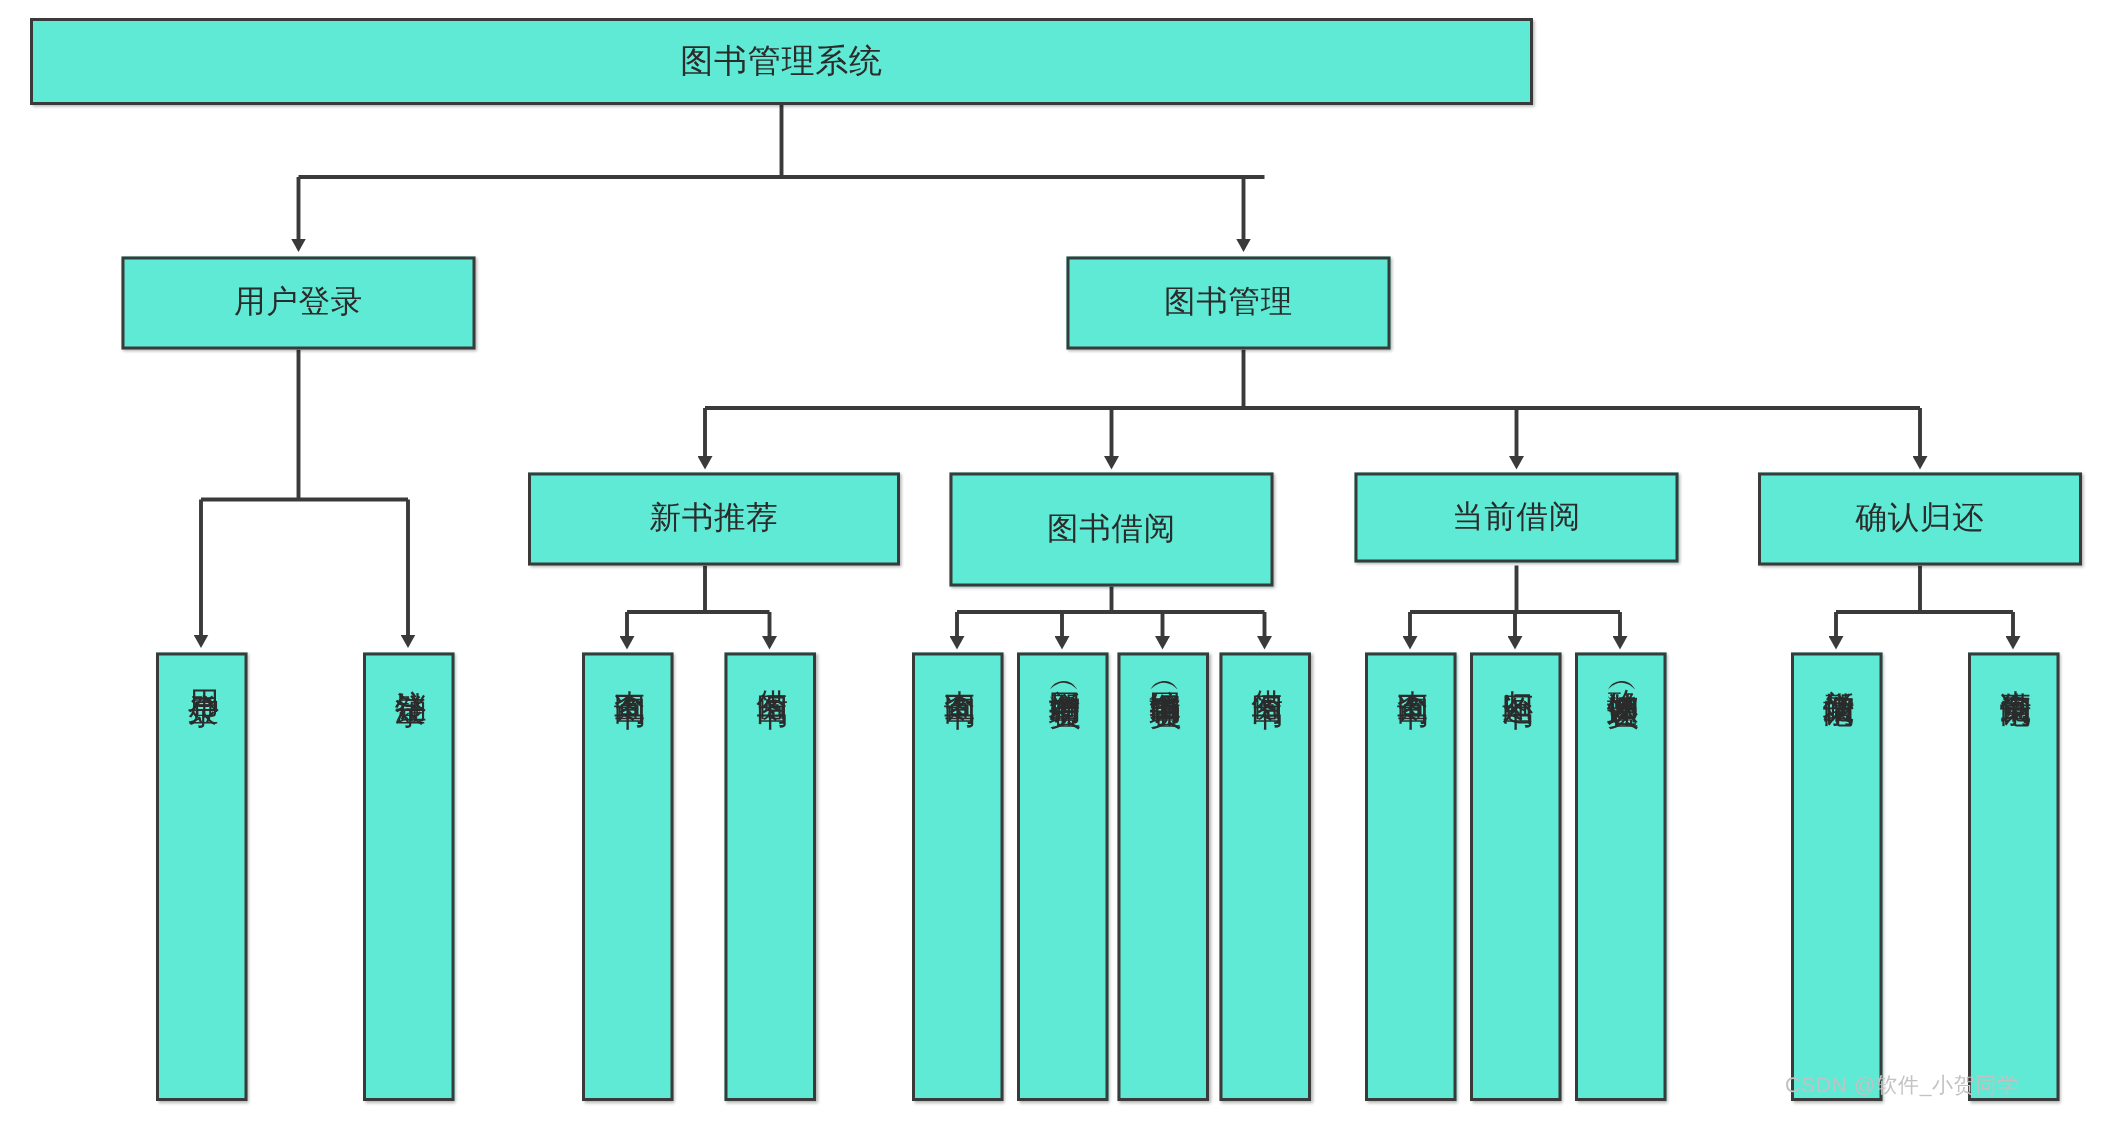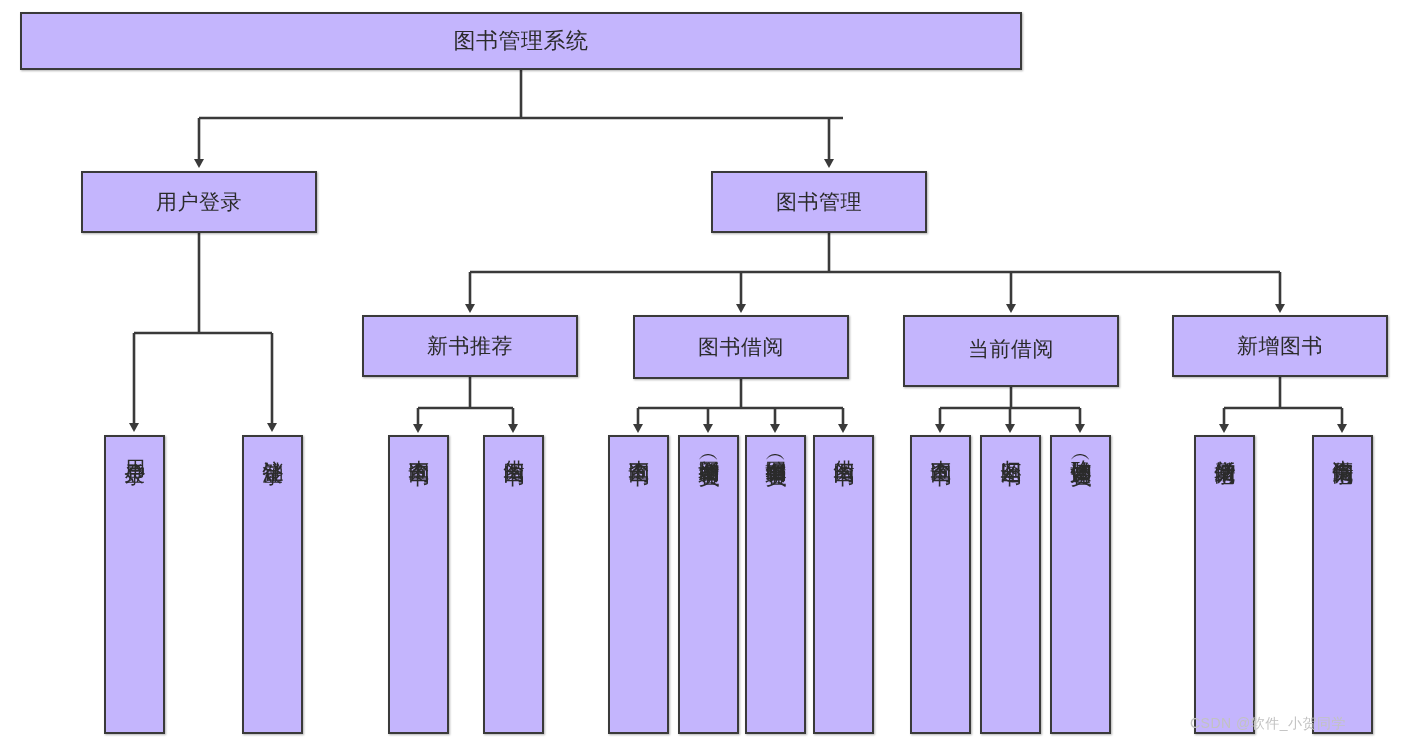--- a/index.html
+++ b/index.html
@@ -23,21 +23,21 @@
     position: absolute;
     left: 0;
     top: 0;
     width: 1405px;
     height: 747px;
     pointer-events: none;
   }
   .node {
     position: absolute;
     box-sizing: border-box;
-    background: #c4b5fd;
+    background: #5eead4;
     border: 2px solid #3a3a3a;
     display: flex;
     align-items: center;
     justify-content: center;
     box-shadow: 1px 1px 2px rgba(0,0,0,0.30);
     z-index: 2;
   }
   .node .label {
     color: #2b2b2b;
     font-size: 21px;
@@ -133,34 +133,34 @@
   </div>
 
   <div class="node mid" style="left:81px; top:171px; width:236px; height:62px;">
     <span class="label">用户登录</span>
   </div>
 
   <div class="node mid" style="left:711px; top:171px; width:216px; height:62px;">
     <span class="label">图书管理</span>
   </div>
 
-  <div class="node mid" style="left:362px; top:315px; width:216px; height:62px;">
+  <div class="node mid" style="left:352px; top:315px; width:248px; height:62px;">
     <span class="label">新书推荐</span>
   </div>
 
-  <div class="node mid" style="left:633px; top:315px; width:216px; height:64px;">
+  <div class="node mid" style="left:633px; top:315px; width:216px; height:76px;">
     <span class="label">图书借阅</span>
   </div>
 
-  <div class="node mid" style="left:903px; top:315px; width:216px; height:72px;font-family:Liberation Mono, monospace;">
+  <div class="node mid" style="left:903px; top:315px; width:216px; height:60px;">
     <span class="label">当前借阅</span>
   </div>
 
   <div class="node mid" style="left:1172px; top:315px; width:216px; height:62px;">
-    <span class="label">新增图书</span>
+    <span class="label">确认归还</span>
   </div>
 
   <div class="node leaf" style="left:104px; top:435px; width:61px; height:299px;">
     <span class="label">用户登录</span>
   </div>
 
   <div class="node leaf" style="left:242px; top:435px; width:61px; height:299px;">
     <span class="label">注销登录</span>
   </div>
 

